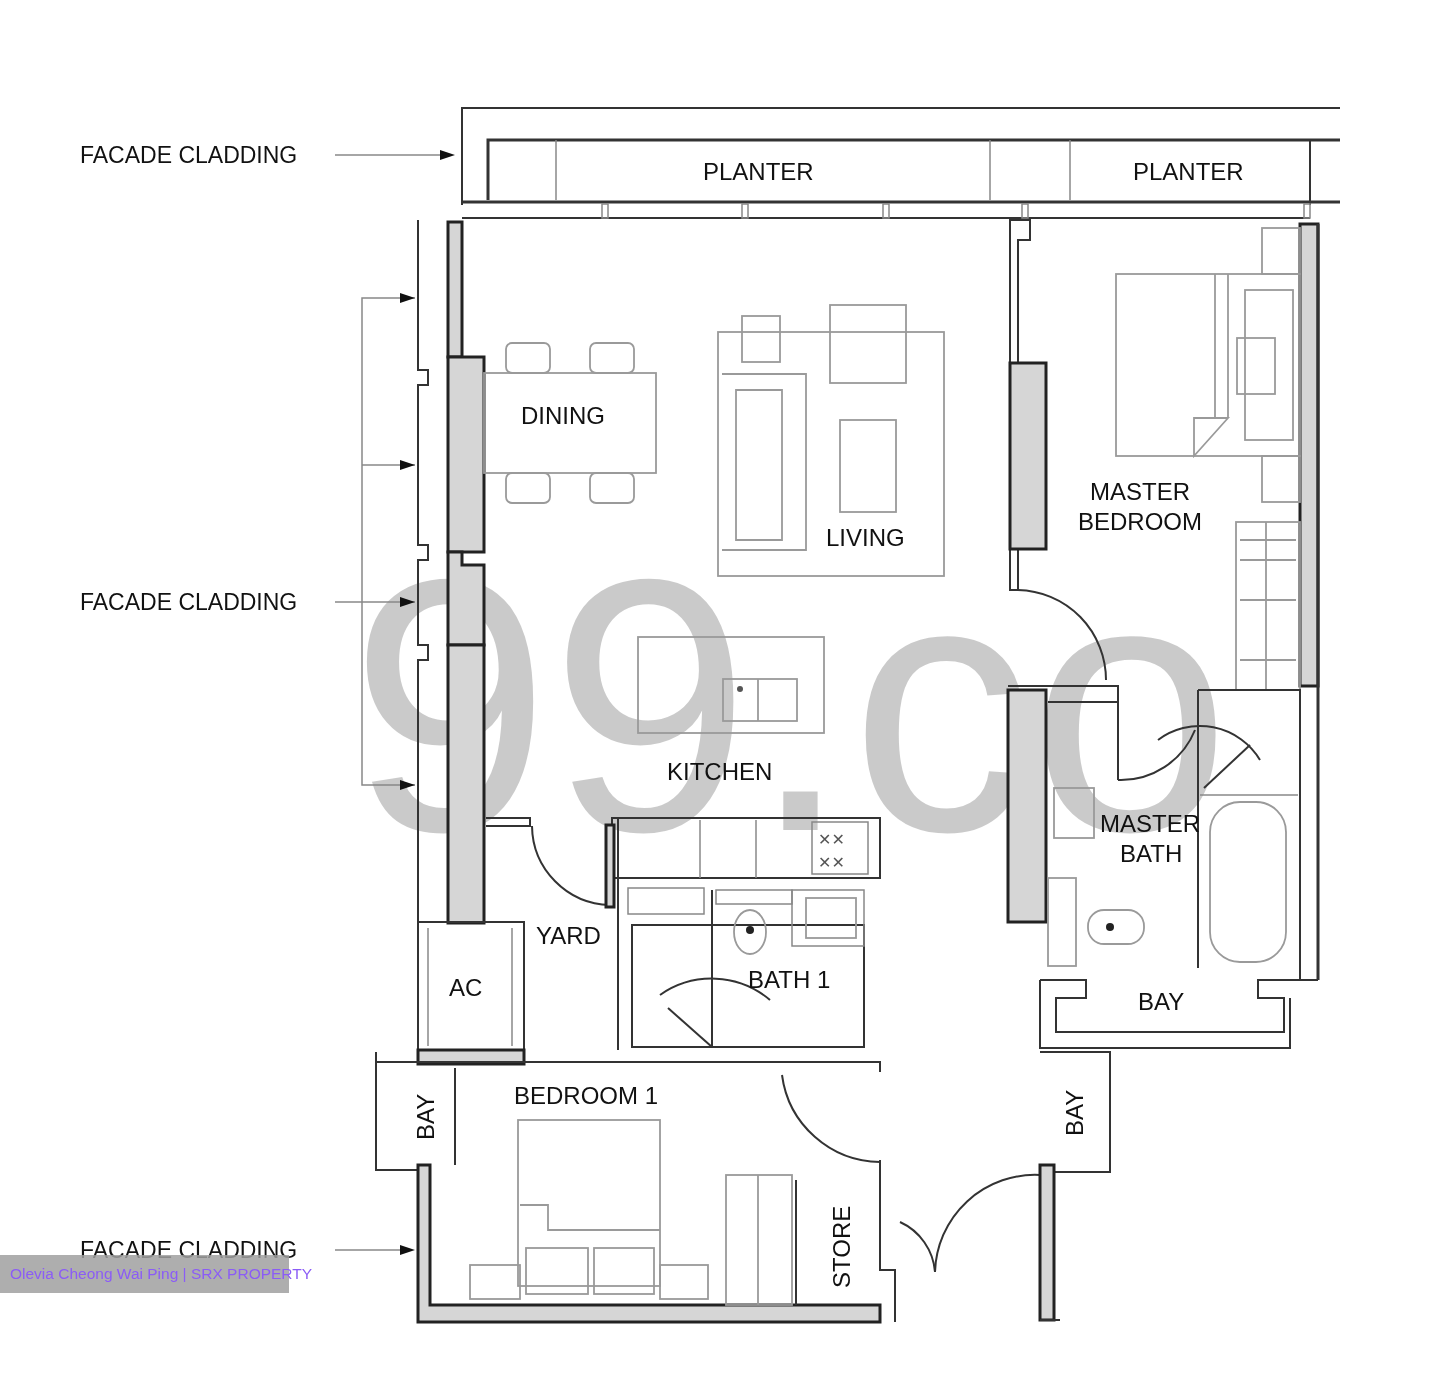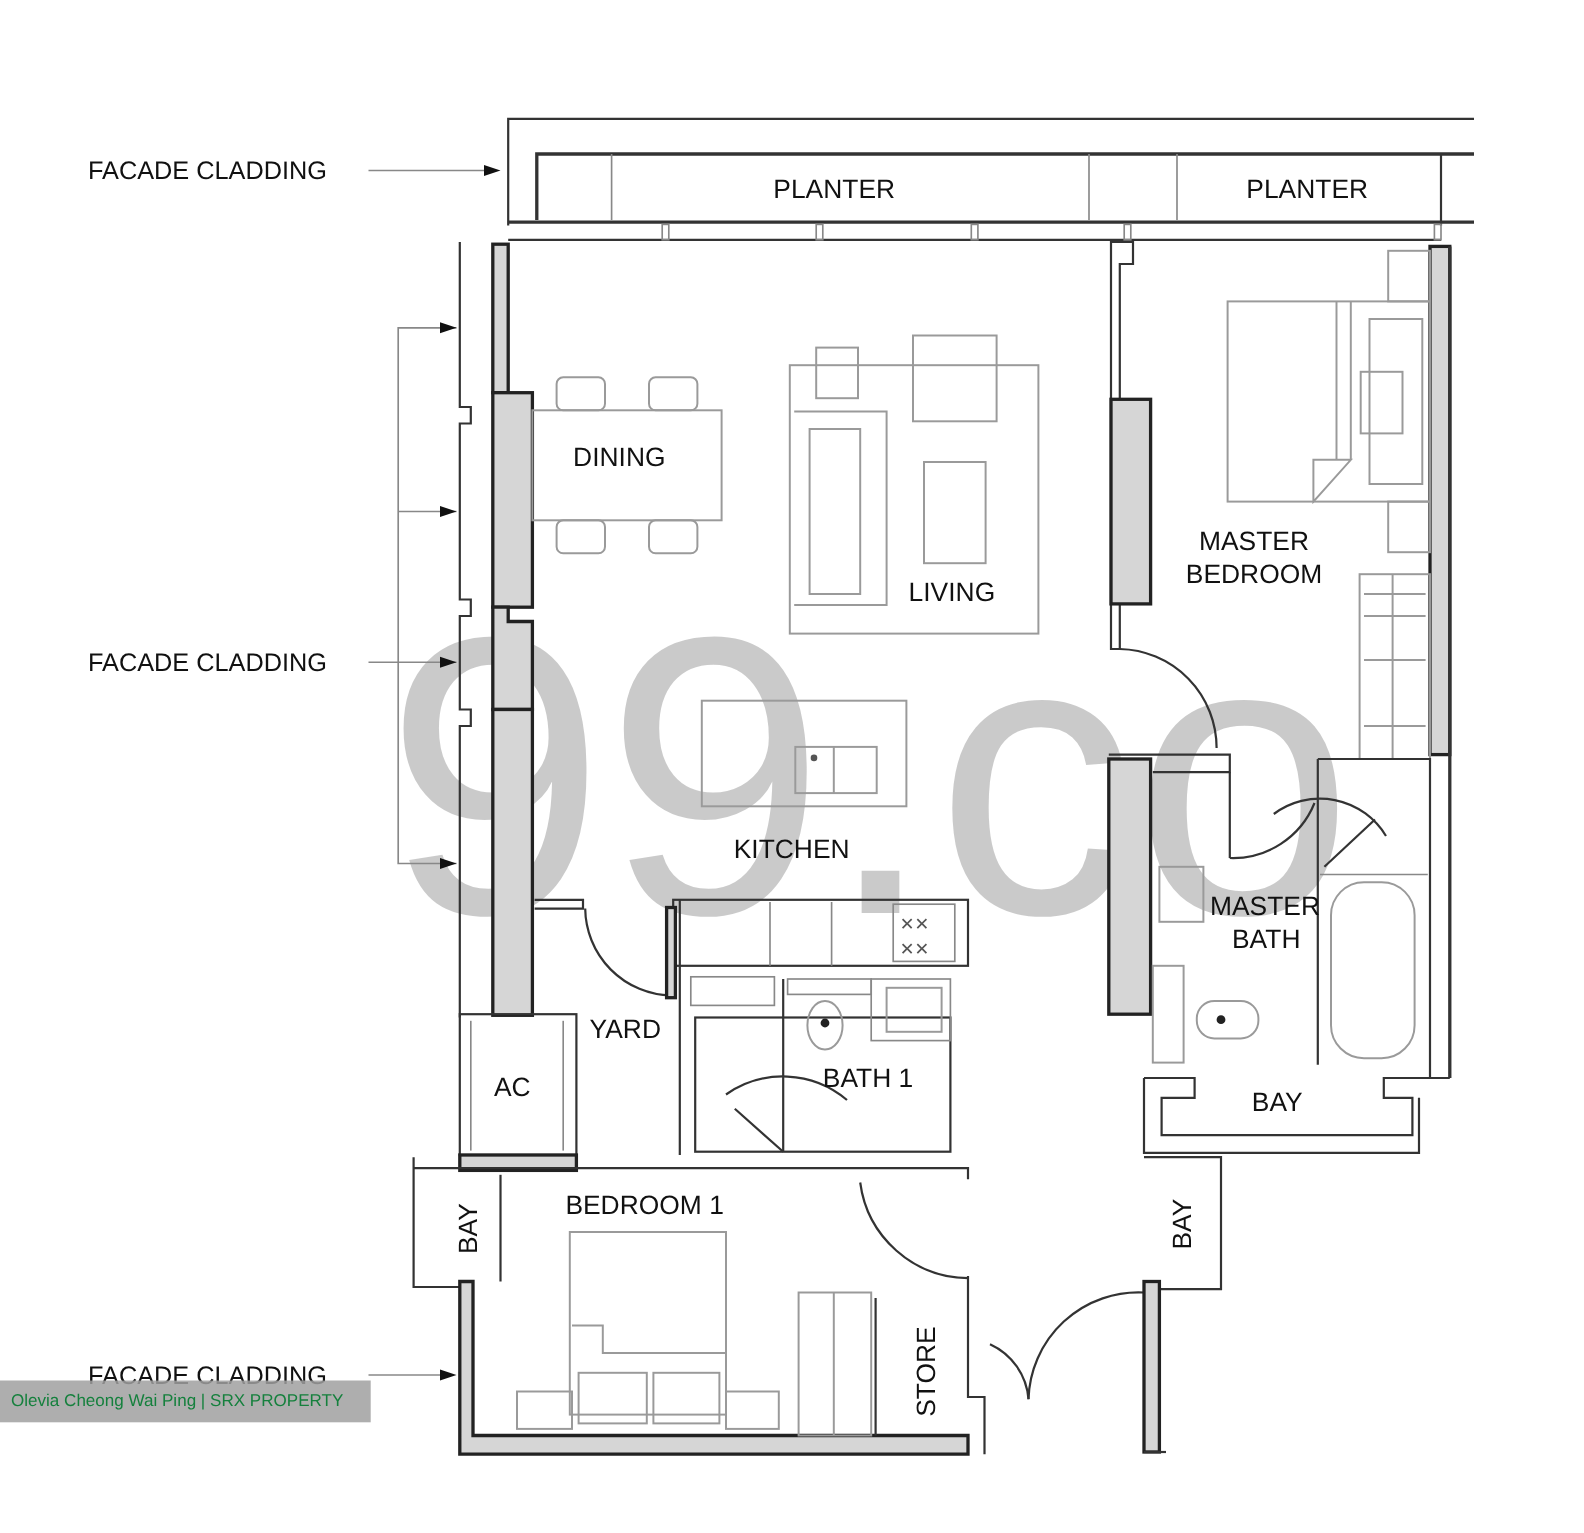--- a/index.html
+++ b/index.html
@@ -8,22 +8,22 @@
   svg { position: absolute; left: 0; top: 0; }
   .wall { fill: #d6d6d6; stroke: #222; stroke-width: 3; }
   .line { fill: none; stroke: #333; stroke-width: 2; }
   .thin { fill: none; stroke: #888; stroke-width: 1.5; }
   .furn { fill: none; stroke: #9a9a9a; stroke-width: 1.8; }
   .door { fill: none; stroke: #333; stroke-width: 2; }
   .lbl { font-family: "Liberation Sans", sans-serif; font-size: 24px; fill: #111; }
   .side-lbl { font-family: "Liberation Sans", sans-serif; font-size: 23px; fill: #111; }
   .wm { font-family: "Liberation Sans", sans-serif; font-size: 360px; fill: #a0a0a0; opacity: 0.55; }
   .credit {
-    position: absolute; left: 0; top: 1255px; width: 337px; height: 38px;
-    background: rgba(160,160,160,0.85); color: #15803d; font-size: 15.5px;
+    position: absolute; left: 0; top: 1255px; width: 289px; height: 38px;
+    background: rgba(160,160,160,0.85); color: #8b5cf6; font-size: 15.5px;
     line-height: 38px; padding-left: 10px; box-sizing: border-box; white-space: nowrap;
   }
 </style>
 </head>
 <body>
 
 <svg width="1440" height="1394" viewBox="0 0 1440 1394">
 
   <text class="wm" x="350" y="830">99.co</text>
 

